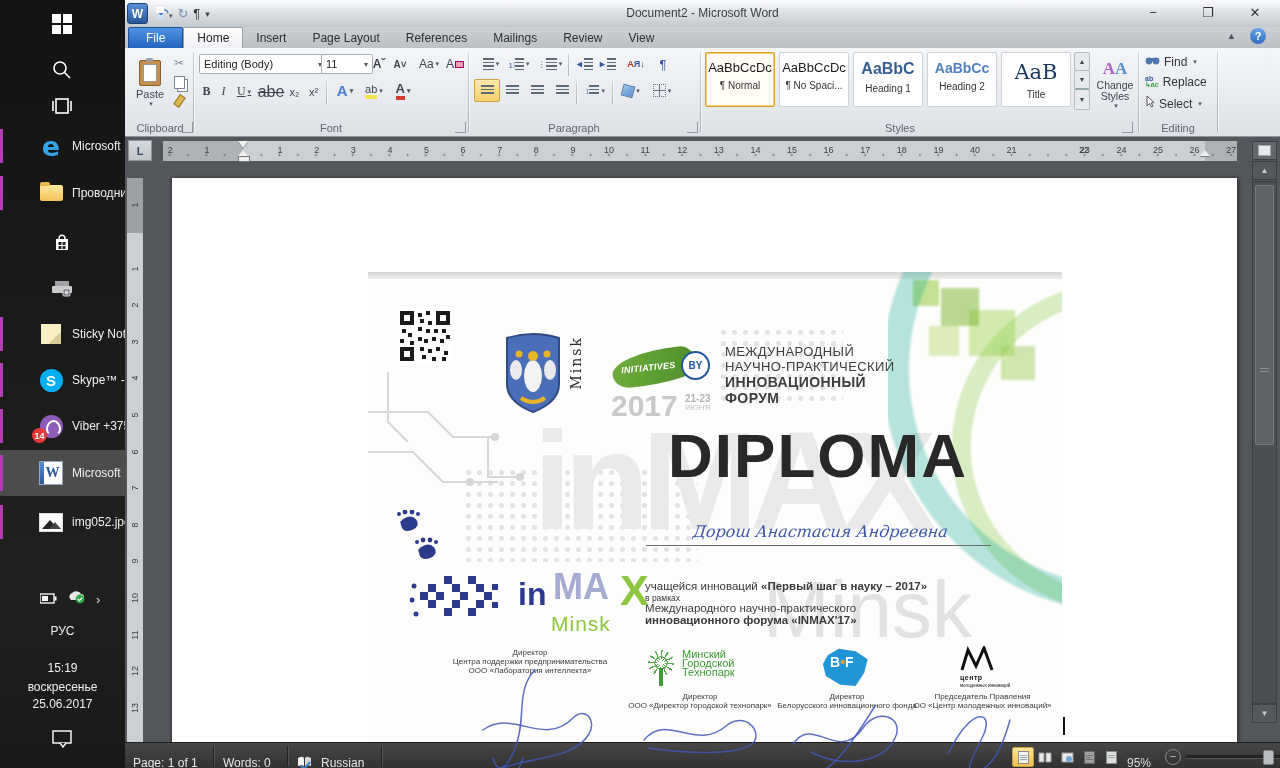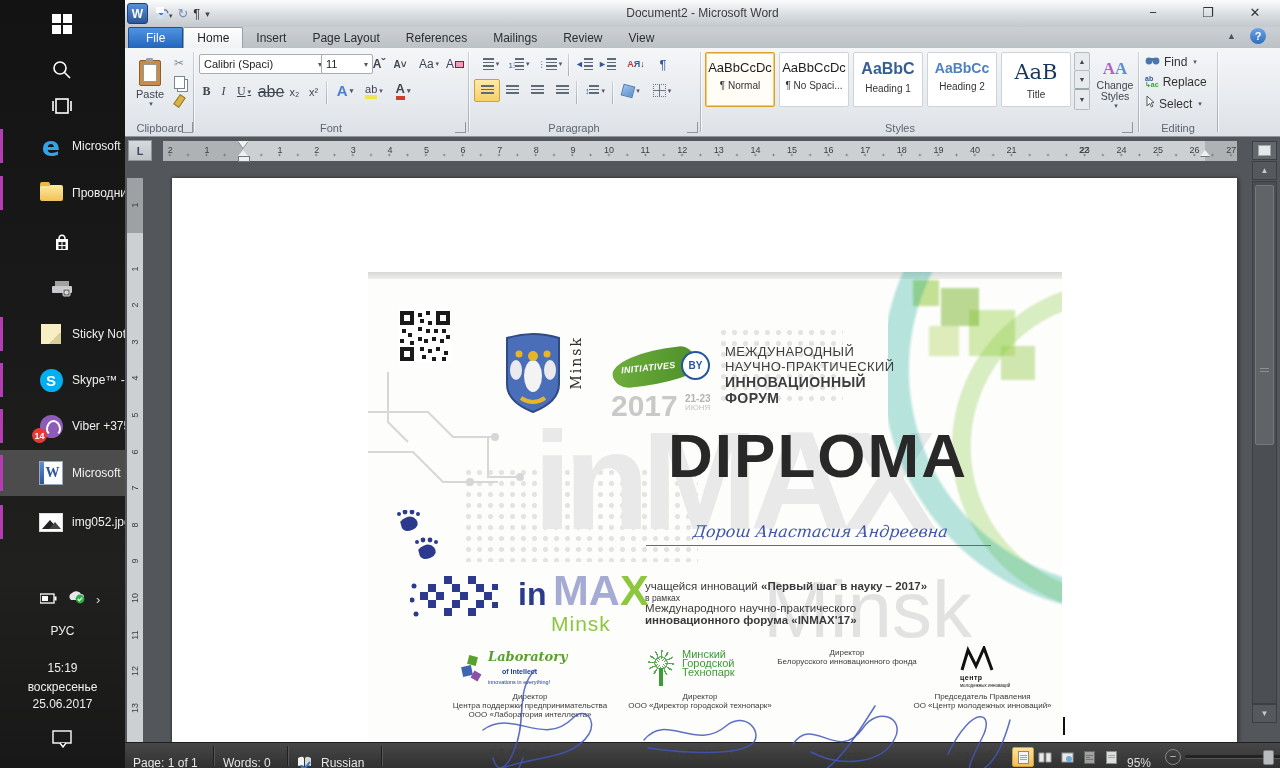--- a/index.html
+++ b/index.html
@@ -286,21 +286,21 @@
         <span style="width:9px;height:11px;border:1px solid #7a8591;background:#fff;box-shadow:3px 3px 0 -1px #fff,3px 3px 0 0 #7a8591"></span>
       </span>
     <span class="rbtn" style="left:44px;top:44px;width:18px;height:16px">
         <span style="width:5px;height:10px;background:#d9b44a;border:1px solid #977b2a;transform:rotate(35deg)"></span>
       </span>
     <div class="glabel" style="left:6px;width:58px">Clipboard</div>
     <span class="launcher" style="left:57px"></span>
     <div class="gsep" style="left:68px"></div>
 
     <div class="combo" style="left:74px;top:6px;width:118px">
-      <span>Calibri (Spaci)</span>
+      <span>Editing (Body)</span>
         <span class="dd">▾</span>
     </div>
     <div class="combo" style="left:196px;top:6px;width:42px">
       <span>11</span>
         <span class="dd">▾</span>
     </div>
     <span class="rbtn" style="left:243px;top:5px;width:20px;height:20px;font-weight:bold">Aˇ</span>
     <span class="rbtn" style="left:264px;top:5px;width:20px;height:20px;font-size:10px;font-weight:bold">A˅</span>
     <span class="rbtn" style="left:290px;top:5px;width:26px;height:20px">Aa<span class="dd8">▾</span></span>
     <span class="rbtn" style="left:318px;top:5px;width:22px;height:20px">A<span style="width:7px;height:5px;background:#e8a0b4;border:1px solid #a06;margin-left:1px"></span></span>
@@ -587,33 +587,25 @@
 
         <svg class="abs" style="left:42px;top:300px;z-index:2" width="104" height="56">
           <g fill="#2b3a8c">
             <path d="M10 20h8v8h-8zM18 12h8v8h-8zM18 28h8v8h-8zM26 20h8v8h-8zM34 4h8v8h-8zM34 36h8v8h-8zM42 12h8v8h-8zM42 28h8v8h-8zM50 20h8v8h-8zM58 4h8v8h-8zM58 36h8v8h-8zM66 12h8v8h-8zM66 28h8v8h-8zM74 20h8v8h-8zM82 12h6v6h-6zM82 30h6v6h-6z"></path>
             <circle cx="4" cy="14" r="2.5"></circle>
               <circle cx="2" cy="28" r="2.5"></circle>
               <circle cx="6" cy="42" r="2.5"></circle>
           </g>
         </svg>
         <span class="abs" style="left:150px;top:304px;z-index:2;font-size:32px;font-weight:bold;color:#2b3a8c">in</span>
-        <span class="abs" style="left:185px;top:294px;z-index:2;font-size:43px;font-weight:bold;color:#a6abd4">MA</span>
+        <span class="abs" style="left:185px;top:294px;z-index:2;font-size:36px;font-weight:bold;color:#a6abd4">MA</span>
         <span class="abs" style="left:252px;top:294px;z-index:2;font-size:43px;font-weight:bold;color:#8dc63f">X</span>
         <span class="abs" style="left:183px;top:340px;z-index:2;font-size:21px;color:#8dc63f;letter-spacing:1px">Minsk</span>
 
         <div class="sigcol" style="left:82px;top:376px;width:160px">
-          <div style="height:44px;position:relative">
-            <span style="position:absolute;left:18px;top:8px;width:9px;height:9px;background:#5aa02c;transform:rotate(14deg)"></span>
-            <span style="position:absolute;left:12px;top:18px;width:10px;height:10px;background:#3f64b0;transform:rotate(-12deg)"></span>
-            <span style="position:absolute;left:22px;top:24px;width:8px;height:8px;background:#8c4fa8;transform:rotate(30deg)"></span>
-            <span style="position:absolute;left:38px;top:4px;font-family:'DejaVu Serif',serif;font-style:italic;font-weight:bold;font-size:13px;color:#5aa02c">Laboratory</span>
-            <span style="position:absolute;left:52px;top:19px;font-size:7px;font-weight:bold;color:#23408f">of Intellect</span>
-            <span style="position:absolute;left:38px;top:30px;font-size:5.5px;color:#23408f">innovations in everything!</span>
-          </div>
           <div>Директор</div>
           <div>Центра поддержки предпринимательства</div>
           <div>ООО «Лаборатория интеллекта»</div>
         </div>
         <span class="signame" style="left:122px;top:475px">С.Л. Казбанова</span>
         <svg class="sig" style="left:105px;top:390px" width="140" height="116">
           <path d="M62,8 C42,28 54,58 42,86 C34,108 24,112 20,96"></path>
           <path d="M10,68 C40,46 70,86 100,56 C112,44 124,58 116,72 C100,98 60,94 30,106"></path>
           <path d="M50,96 C46,106 44,112 40,114"></path>
         </svg>
@@ -626,20 +618,24 @@
           </div>
           <div>Директор</div>
           <div>ООО «Директор городской технопарк»</div>
         </div>
         <span class="signame" style="left:300px;top:475px">В.А. Давидович</span>
         <svg class="sig" style="left:268px;top:432px" width="140" height="52">
           <path d="M8,36 C30,8 60,48 90,22 C108,7 126,26 118,38 C104,54 40,48 12,44"></path>
         </svg>
 
         <div class="sigcol" style="left:404px;top:376px;width:150px">
+          <div style="height:44px;position:relative">
+            <span style="position:absolute;left:50px;top:0;width:48px;height:40px;background:#2196d6;clip-path:polygon(12% 18%,35% 2%,70% 8%,95% 28%,88% 62%,70% 95%,38% 92%,8% 70%,2% 40%)"></span>
+            <span style="position:absolute;left:58px;top:10px;color:#fff;font-weight:bold;font-size:14px">B<span style="color:#f59a23">•</span>F</span>
+          </div>
           <div>Директор</div>
           <div>Белорусского инновационного фонда</div>
         </div>
         <span class="signame" style="left:448px;top:478px">Д.С. Калинин</span>
         <svg class="sig" style="left:415px;top:420px" width="150" height="84">
           <path d="M10,52 C30,22 55,72 80,36 C95,14 122,26 112,46 C100,72 58,76 28,60"></path>
           <path d="M92,14 C72,46 52,76 36,80"></path>
         </svg>
 
         <div class="sigcol" style="left:542px;top:374px;width:145px">

